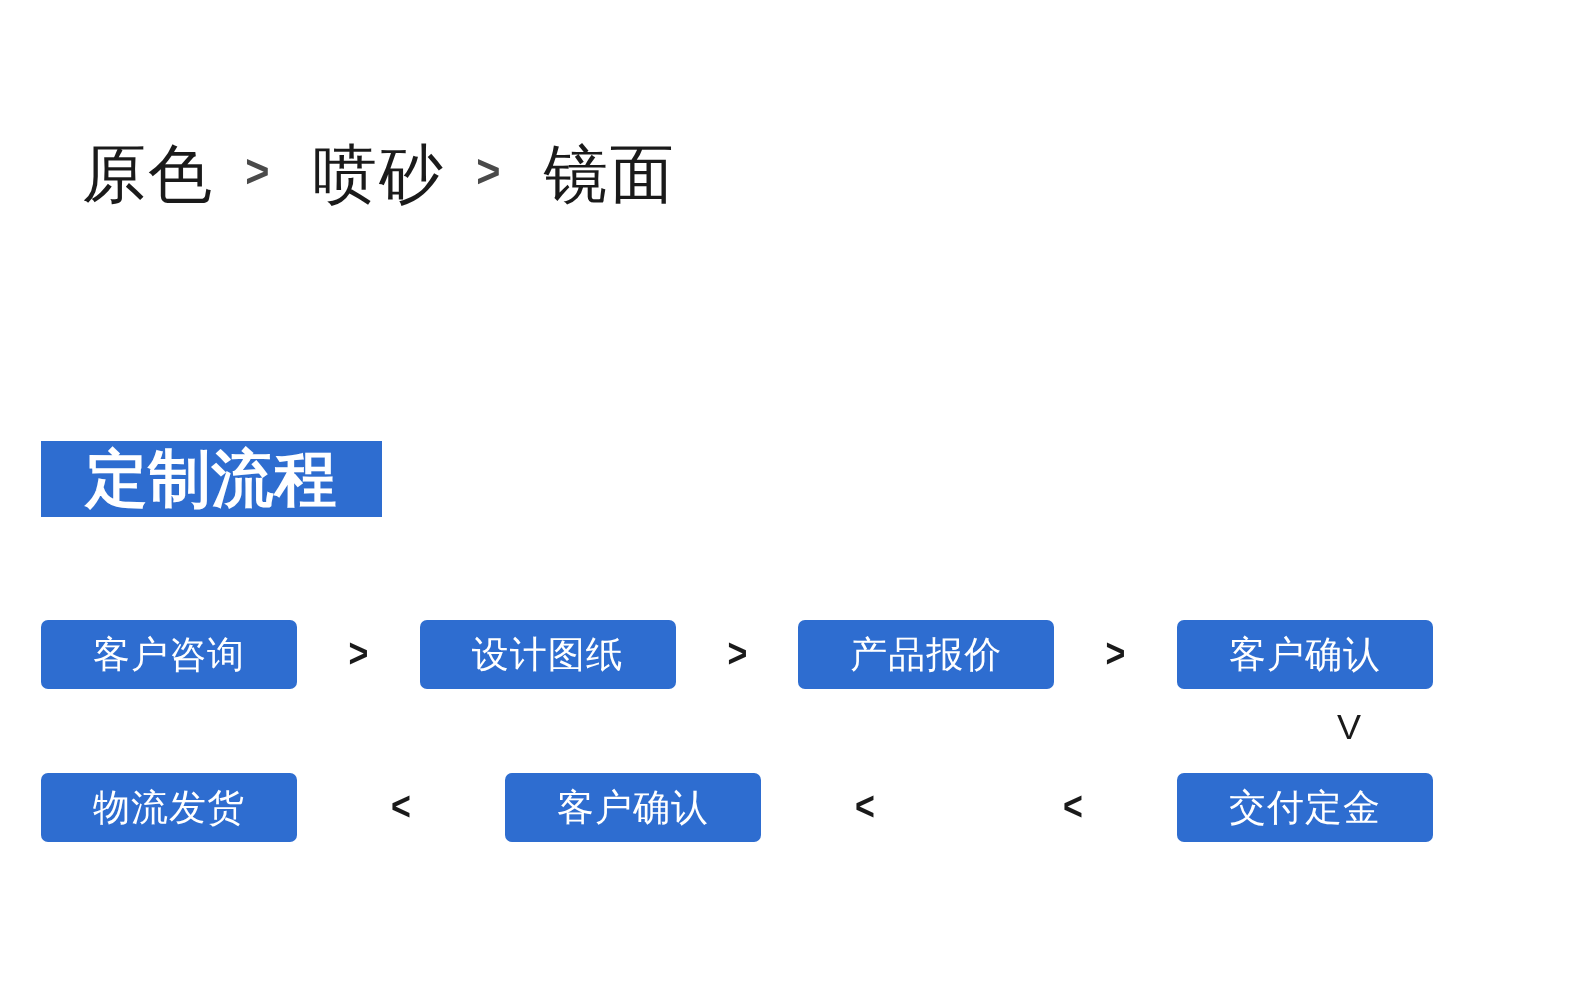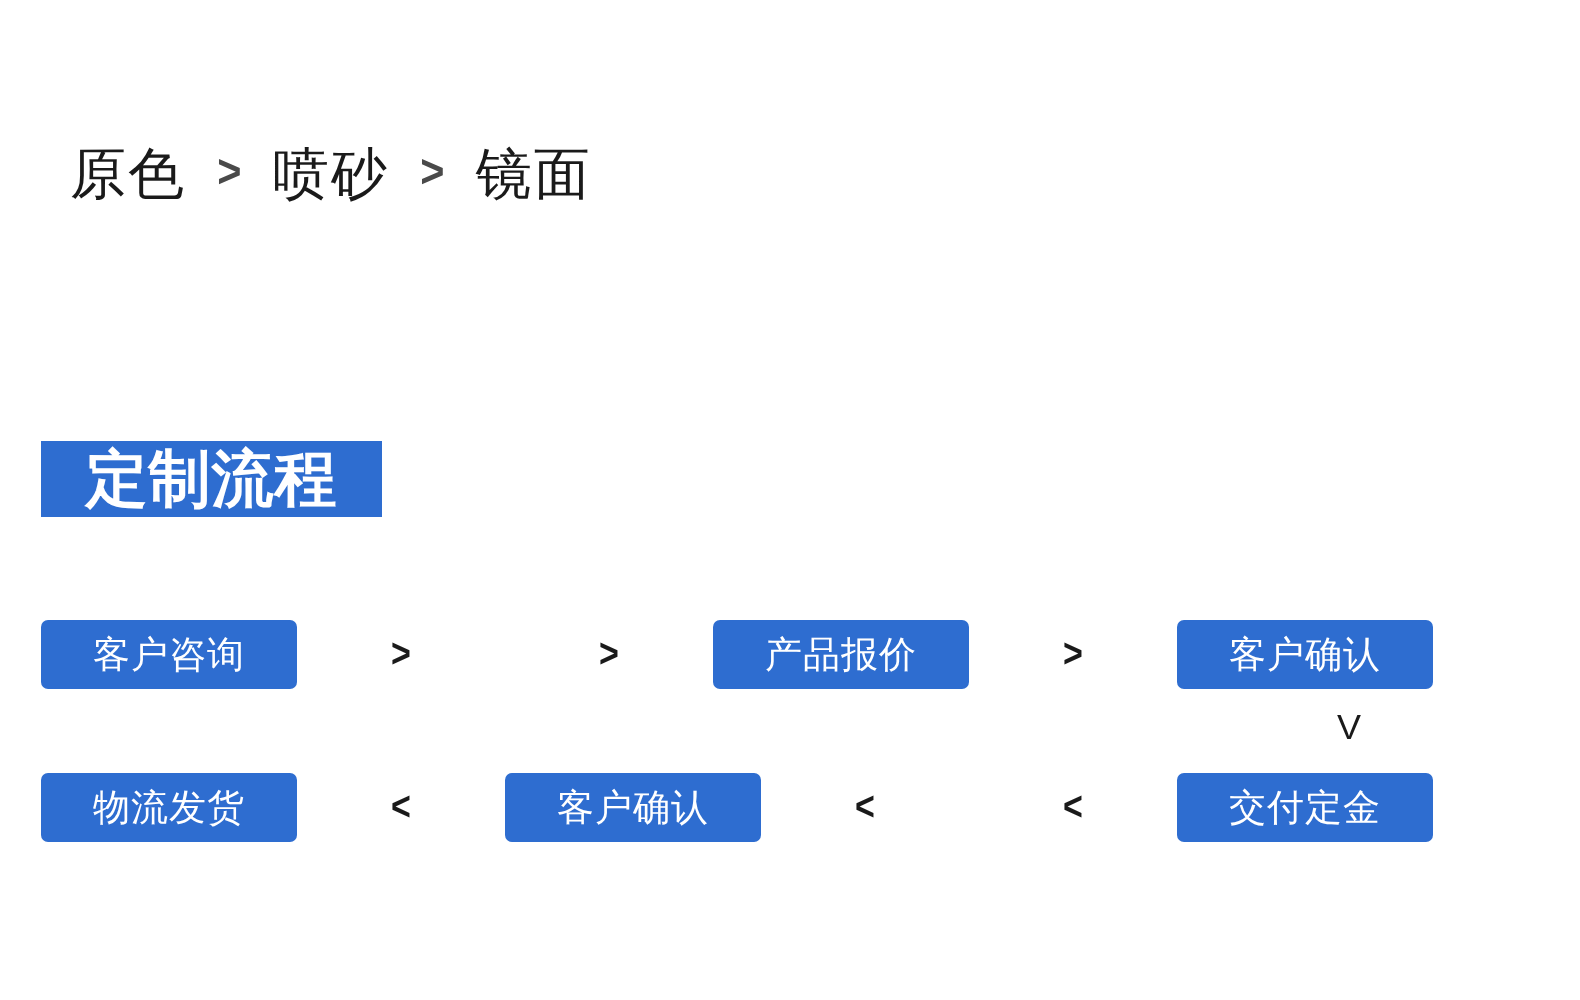--- a/index.html
+++ b/index.html
@@ -19,26 +19,27 @@
   
   #finish-row {
     position: absolute;
     left: 70px;
     top: 128px;
     display: flex;
     align-items: center;
     height: 92px;
   }
   .finish-label {
-    font-size: 56px;
+    font-size: 64px;
     line-height: 1;
     color: #1a1a1a;
     letter-spacing: 2px;
     white-space: nowrap;
     font-weight: 400;
+    margin-left: 12px;
   }
   .finish-sep {
     font-size: 46px;
     line-height: 1;
     color: #4a4a4a;
     font-weight: 700;
     margin: 0 30px;
     transform: scaleX(0.9);
     display: inline-block;
     padding-bottom: 6px;
@@ -142,20 +143,23 @@
 
 <div id="section-badge">
   <span class="badge-text">定制流程</span>
 </div>
 
 <div class="flow-row" id="flow-row-1">
   <div class="flow-step">
     <span class="step-text">客户咨询</span>
   </div>
   <div class="flow-arrow">&gt;</div>
+  <div class="flow-step">
+    <span class="step-text">设计图纸</span>
+  </div>
   <div class="flow-arrow">&gt;</div>
   <div class="flow-step">
     <span class="step-text">产品报价</span>
   </div>
   <div class="flow-arrow">&gt;</div>
   <div class="flow-step">
     <span class="step-text">客户确认</span>
   </div>
 </div>
 

